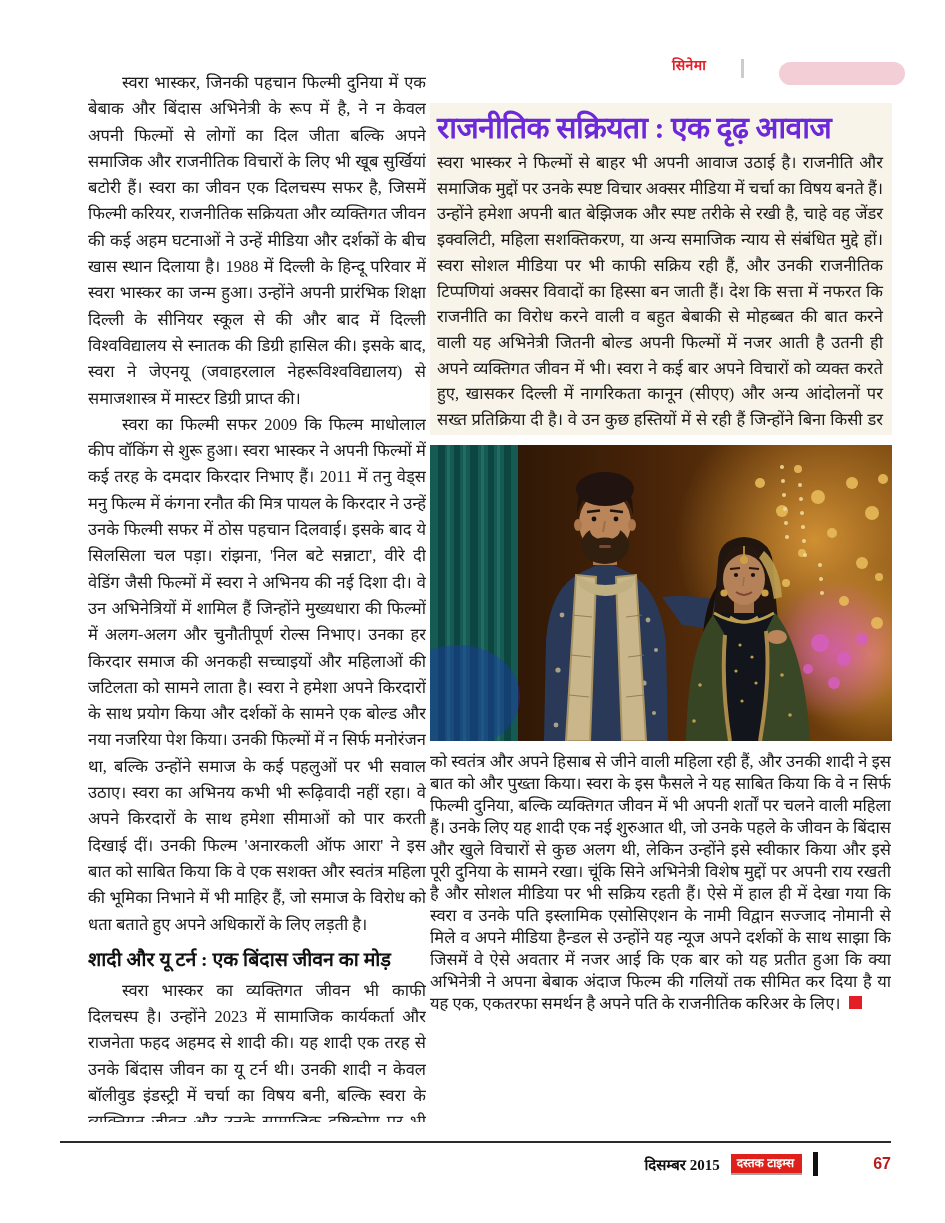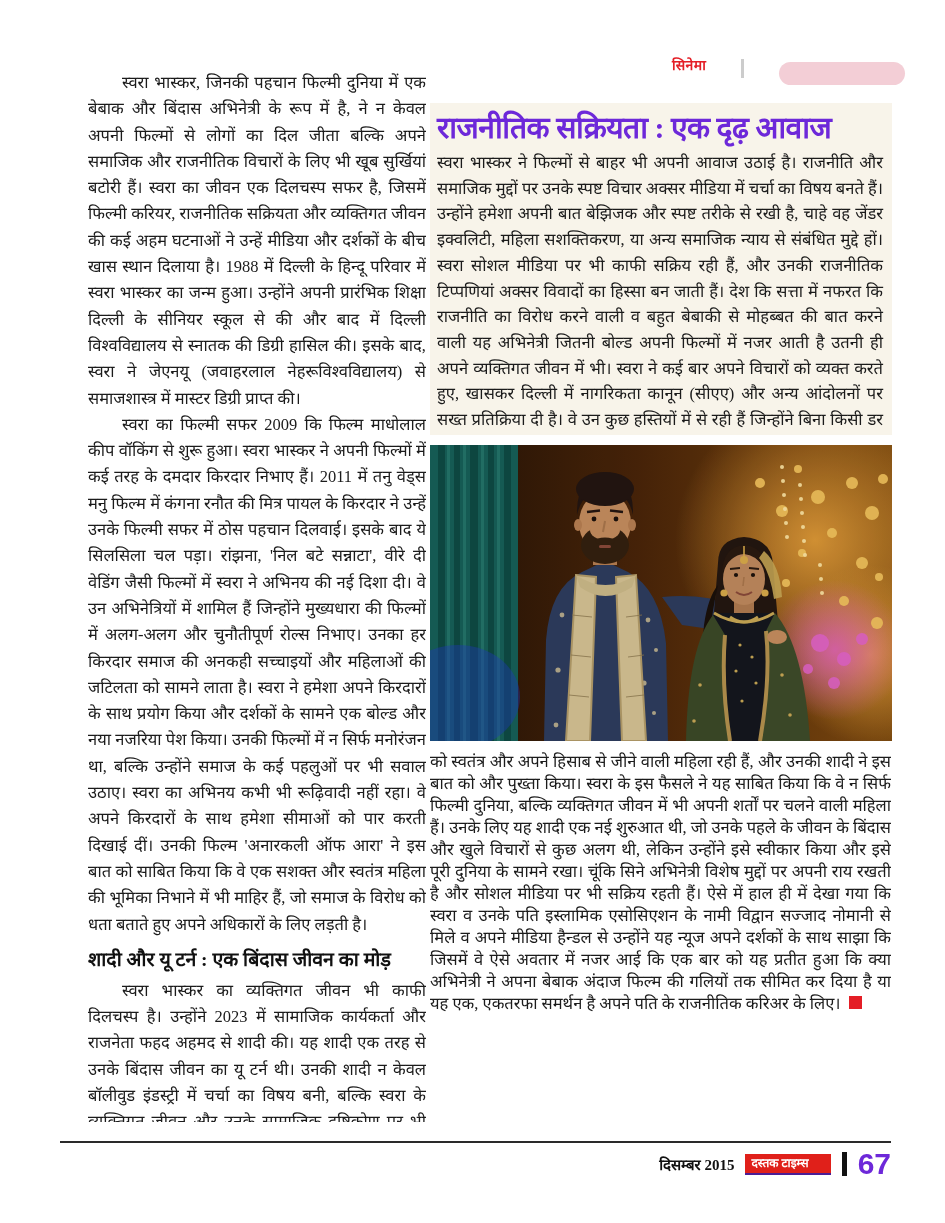--- a/index.html
+++ b/index.html
@@ -61,27 +61,28 @@
   .footer{
     position:absolute;left:460px;top:1150px;width:431px;height:28px;
     display:flex;align-items:center;justify-content:flex-end;gap:11px;
   }
   .footer-date{
     font-size:15px;font-weight:bold;color:#111;
     font-family:"Liberation Serif","DejaVu Serif",serif;
   }
   .footer-badge{
     background:#e0201a;color:#ffffff;font-size:12px;font-weight:bold;
-    padding:2px 22px 3px 6px;line-height:14px;border-bottom:2px solid #4c1d95;
-    font-family:Liberation Serif, serif;white-space:nowrap;
+    padding:2px 8px 3px 6px;line-height:14px;border-bottom:2px solid #a3a3a3;
+    font-family:Liberation Sans, sans-serif;white-space:nowrap;
   }
   .footer-bar{width:5px;height:24px;background:#111;}
   .footer-page{
-    font-size:30px;font-weight:bold;color:#6d28d9;
+    font-size:16px;font-weight:bold;color:#b91c1c;
     font-family:"Liberation Sans","DejaVu Sans",sans-serif;
+    margin-left:44px;
   }
 </style>
 </head>
 <body>
 
 <div class="page">
 
   <div class="section-label">सिनेमा</div>
   <div class="header-divider"></div>
   <div class="header-pill"></div>

